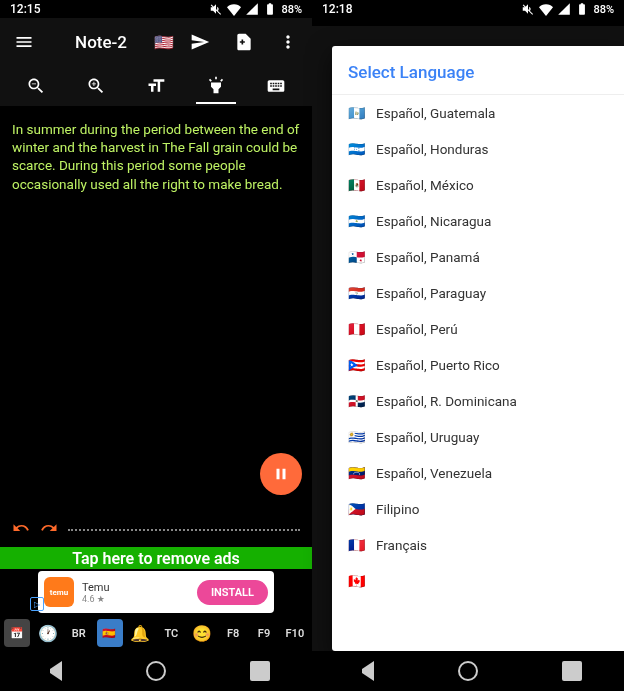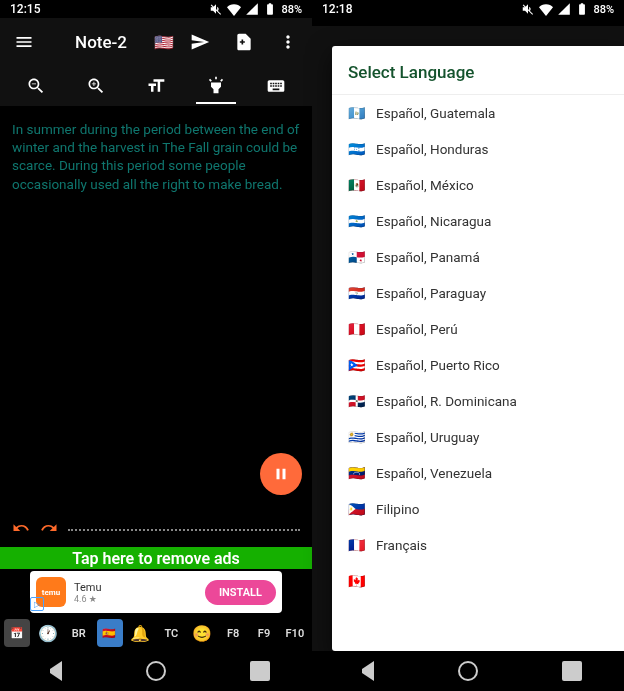--- a/index.html
+++ b/index.html
@@ -8,47 +8,47 @@
   .status-bar { height: 18px; display: flex; align-items: center; justify-content: space-between; padding: 0 10px; color: #fff; font-size: 12px; font-weight: 500; }
   .status-right { display: flex; align-items: center; gap: 4px; font-size: 11px; }
   .status-right svg { width: 14px; height: 14px; fill: #fff; }
   .top-bar { height: 48px; background: #111; display: flex; align-items: center; padding: 0 6px; gap: 8px; color: #fff; text-align: center; }
   .top-bar .title { font-size: 17px; font-weight: 500; margin-left: 6px; flex: 1; }
   .icon-btn { width: 36px; height: 36px; display: flex; align-items: center; justify-content: center; cursor: pointer; }
   .icon-btn svg { width: 20px; height: 20px; fill: #fff; }
   .flag-emoji { font-size: 16px; }
   .tool-row { height: 40px; background: #111; display: flex; align-items: center; justify-content: space-around; padding: 0 6px; }
   .tool-row .icon-btn { width: 40px; }
-  .content { flex: 1; padding: 14px 12px; color: #0f766e; font-size: 13.5px; line-height: 1.35; overflow: hidden; }
+  .content { flex: 1; padding: 14px 12px; color: #bef264; font-size: 13.5px; line-height: 1.35; overflow: hidden; }
   .transport { height: 34px; display: flex; align-items: center; padding: 0 12px; gap: 10px; }
   .undo-redo { color: #ff6a2b; }
   .dots { flex: 1; border-top: 2px dotted #888; height: 0; }
   .fab { width: 42px; height: 42px; border-radius: 50%; background: #ff6a3a; display: flex; align-items: center; justify-content: center; position: absolute; right: 10px; bottom: 196px; }
   .fab svg { fill: #fff; width: 18px; height: 18px; }
   .remove-ads { height: 22px; background: #15b000; color: #fff; font-size: 16px; font-weight: 600; display: flex; align-items: center; justify-content: center; }
-  .ad { height: 42px; margin: 2px 30px; background: #fff; border-radius: 4px; display: flex; align-items: center; padding: 4px 6px; gap: 8px; }
+  .ad { height: 42px; margin: 2px 38px; background: #fff; border-radius: 4px; display: flex; align-items: center; padding: 4px 6px; gap: 8px; }
   .ad-badge { position: absolute; left: 30px; width: 14px; height: 14px; border: 1px solid #4ba3ff; color: #4ba3ff; font-size: 8px; display: flex; align-items: center; justify-content: center; border-radius: 2px; margin-top: -18px; }
   .ad-icon { width: 30px; height: 30px; background: #ff7a1a; border-radius: 6px; display: flex; align-items: center; justify-content: center; color: #fff; font-size: 8px; font-weight: bold; }
   .ad-text { flex: 1; font-size: 11px; color: #333; }
   .ad-text .stars { font-size: 9px; color: #888; }
   .ad-btn { background: #ec4899; color: #fff; font-size: 11px; font-weight: 600; padding: 6px 14px; border-radius: 14px; }
   .kbd-row { height: 36px; display: flex; align-items: center; justify-content: space-between; padding: 0 4px; gap: 2px; }
   .kbd-key { min-width: 26px; height: 28px; display: flex; align-items: center; justify-content: center; color: #ddd; font-size: 11px; font-weight: 600; border-radius: 4px; }
   .kbd-key.emoji { font-size: 16px; }
   .kbd-key.box { background: #444; width: 26px; }
   .kbd-key.blue { background: #3a7dc8; width: 26px; }
   .nav-bar { height: 40px; display: flex; align-items: center; justify-content: space-around; }
   .nav-bar div { width: 20px; height: 20px; }
   .tri { width: 0; height: 0; border-top: 8px solid transparent; border-bottom: 8px solid transparent; border-right: 12px solid #ccc; }
   .circ { width: 16px; height: 16px; border: 2px solid #ccc; border-radius: 50%; }
   .sq { width: 14px; height: 14px; background: #ccc; border-radius: 2px; }
   
   .phone-right-bg { position: absolute; inset: 26px 0 40px 0; background: #111; }
   .dialog { position: absolute; left: 20px; right: 0; top: 46px; bottom: 40px; background: #fff; border-radius: 3px 0 0 3px; display: flex; flex-direction: column; box-shadow: 0 8px 24px rgba(0,0,0,0.6); }
-  .dialog h2 { font-size: 17px; font-weight: 500; color: #14532d; padding: 16px 16px 12px; border-bottom: 1px solid #eee; }
+  .dialog h2 { font-size: 17px; font-weight: 500; color: #3b82f6; padding: 16px 16px 12px; border-bottom: 1px solid #eee; }
   .lang-list { flex: 1; overflow-y: auto; }
   .lang-item { display: flex; align-items: center; padding: 10px 16px; gap: 10px; font-size: 13.5px; color: #333; cursor: pointer; }
   .lang-item .fl { font-size: 14px; width: 18px; }
   .dialog-footer { padding: 10px 16px; text-align: right; }
   .cancel { color: #ff5722; font-size: 13px; font-weight: 600; letter-spacing: 0.5px; cursor: pointer; }
   .fab-peek { position: absolute; right: 0; top: 486px; width: 14px; height: 42px; background: #ff6a3a; border-radius: 21px 0 0 21px; }
   .f10-peek { position: absolute; right: 0; top: 594px; color: #bbb; font-size: 11px; font-weight: 600; }
 </style>
 </head>
 <body>

